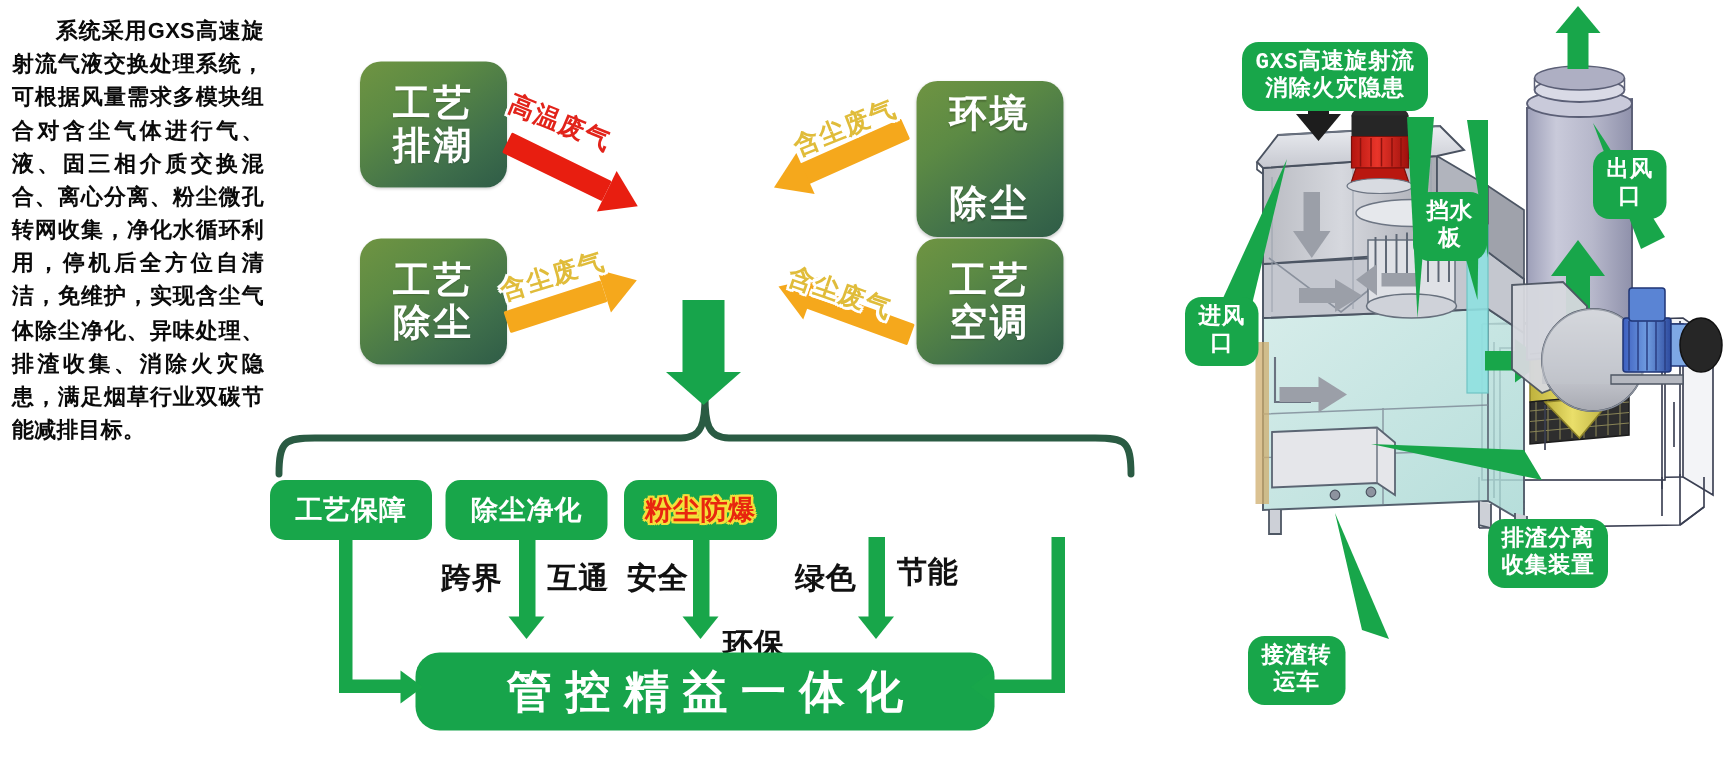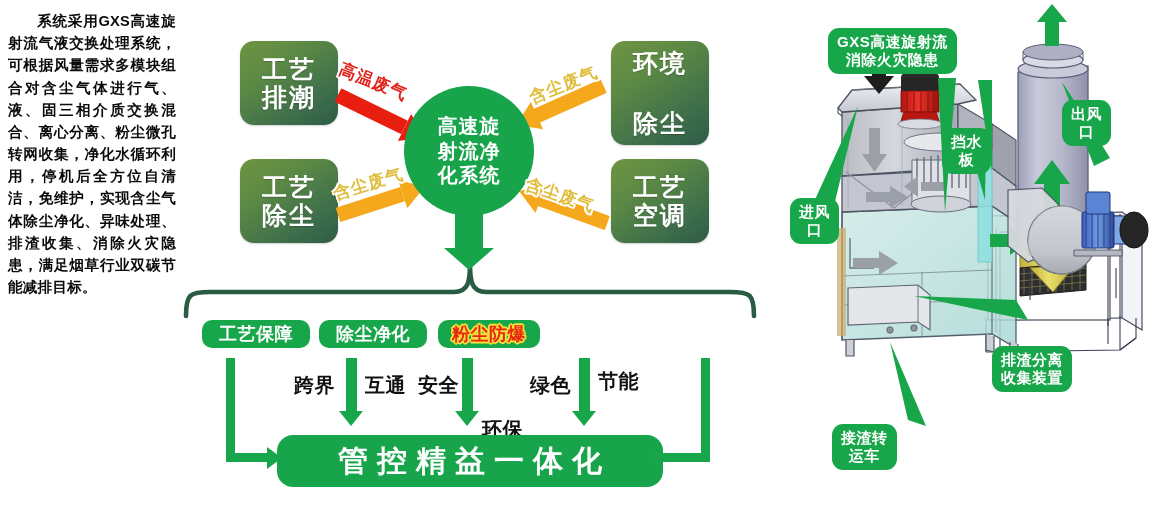--- a/index.html
+++ b/index.html
@@ -57,23 +57,23 @@
                 0 -1.8px 0 #fff,0 1.8px 0 #fff,-1.8px 0 0 #fff,1.8px 0 0 #fff;}
   .alabel.amber{color:#e0bc3a;
     text-shadow:-1.6px -1.6px 0 #fff,1.6px -1.6px 0 #fff,-1.6px 1.6px 0 #fff,1.6px 1.6px 0 #fff,
                 0 -1.8px 0 #fff,0 1.8px 0 #fff,-1.8px 0 0 #fff,1.8px 0 0 #fff;}
 
   
   #brace{position:absolute;left:180px;top:258px;width:580px;height:62px;z-index:1;}
 
   
   .pill{
-    position:absolute;height:28px;border-radius:10px;background:#18a64a;
+    position:absolute;height:40px;border-radius:10px;background:#18a64a;
     display:flex;align-items:center;justify-content:center;
-    color:#fff;font-weight:bold;font-size:18px;letter-spacing:.5px;white-space:nowrap;margin-left:22px;
+    color:#fff;font-weight:bold;font-size:18px;letter-spacing:.5px;white-space:nowrap;
   }
   .pill.hot{color:#e8260f;
     text-shadow:-1.4px -1.4px 0 #f4e03a,1.4px -1.4px 0 #f4e03a,-1.4px 1.4px 0 #f4e03a,1.4px 1.4px 0 #f4e03a,
                 0 -1.6px 0 #f4e03a,0 1.6px 0 #f4e03a,-1.6px 0 0 #f4e03a,1.6px 0 0 #f4e03a;}
 
   
   .kw{position:absolute;font-weight:bold;font-size:20px;color:#111;white-space:nowrap;letter-spacing:.5px;}
 
   
   .darr{position:absolute;z-index:1;}
@@ -91,21 +91,21 @@
     border-top:11px solid transparent;border-bottom:11px solid transparent;border-right:15px solid #18a64a;}
 
   
   #banner{
     position:absolute;left:277px;top:435px;width:386px;height:52px;border-radius:16px;
     background:#17a44b;color:#fff;display:flex;align-items:center;justify-content:center;
     font-weight:bold;font-size:30px;letter-spacing:9px;padding-left:9px;box-sizing:border-box;
   }
 
   
-  #equip{position:absolute;left:790px;top:0;width:360px;height:506px;}
+  #equip{position:absolute;left:790px;top:0;width:360px;height:506px;font-family:Liberation Mono, monospace;}
 
   
   .callout{
     position:absolute;border-radius:11px;background:#18a64a;color:#fff;
     font-weight:bold;font-size:15px;line-height:1.2;letter-spacing:.5px;
     padding:5px 9px;text-align:center;z-index:9;white-space:nowrap;
   }
   .callout span{display:block;}
   .calloutL{position:absolute;z-index:8;}
 </style>
@@ -119,21 +119,21 @@
   <div class="srcbox" style="left:240px;top:41px;width:98px;height:84px;">
     <span>工艺</span>
     <span>排潮</span>
   </div>
 
   <div class="srcbox" style="left:240px;top:159px;width:98px;height:84px;">
     <span>工艺</span>
     <span>除尘</span>
   </div>
 
-  <div class="srcbox" style="left:611px;top:41px;width:98px;height:104px;gap:32px;">
+  <div class="srcbox" style="left:611px;top:54px;width:98px;height:104px;gap:32px;">
     <span>环境</span>
     <span>除尘</span>
   </div>
 
   <div class="srcbox" style="left:611px;top:159px;width:98px;height:84px;">
     <span>工艺</span>
     <span>空调</span>
   </div>
 
   <div class="arrow red" style="left:338px;top:80px;width:96px;height:30px;transform:rotate(26deg);">
@@ -155,25 +155,20 @@
   <div class="alabel amber" style="left:530px;top:87px;transform:rotate(-22deg);transform-origin:0 50%;">含尘废气</div>
 
   <div class="arrow amber-l" style="left:519px;top:176px;width:94px;height:30px;transform:rotate(20deg);">
     <div class="shaft" style="width:72px;left:22px;"></div>
     <div class="head" style="left:0px;"></div>
   </div>
   <div class="alabel amber" style="left:526px;top:172px;transform:rotate(19deg);transform-origin:0 50%;">含尘废气</div>
 
   <div id="core-stem"></div>
   <div id="core-head"></div>
-  <div id="core">
-    <span>高速旋</span>
-    <span>射流净</span>
-    <span>化系统</span>
-  </div>
 
   <svg id="brace" viewBox="0 0 580 62">
     <path d="M6,58 C6,36 10,34 30,34 L274,34 C288,34 290,24 290,6
              C290,24 292,34 306,34 L550,34 C570,34 574,36 574,58" fill="none" stroke="#2a5b43" stroke-width="4.6" stroke-linecap="round"></path>
   </svg>
 
   <div class="pill" style="left:180px;top:320px;width:108px;">
     <span>工艺保障</span>
   </div>
   <div class="pill" style="left:297px;top:320px;width:108px;">

